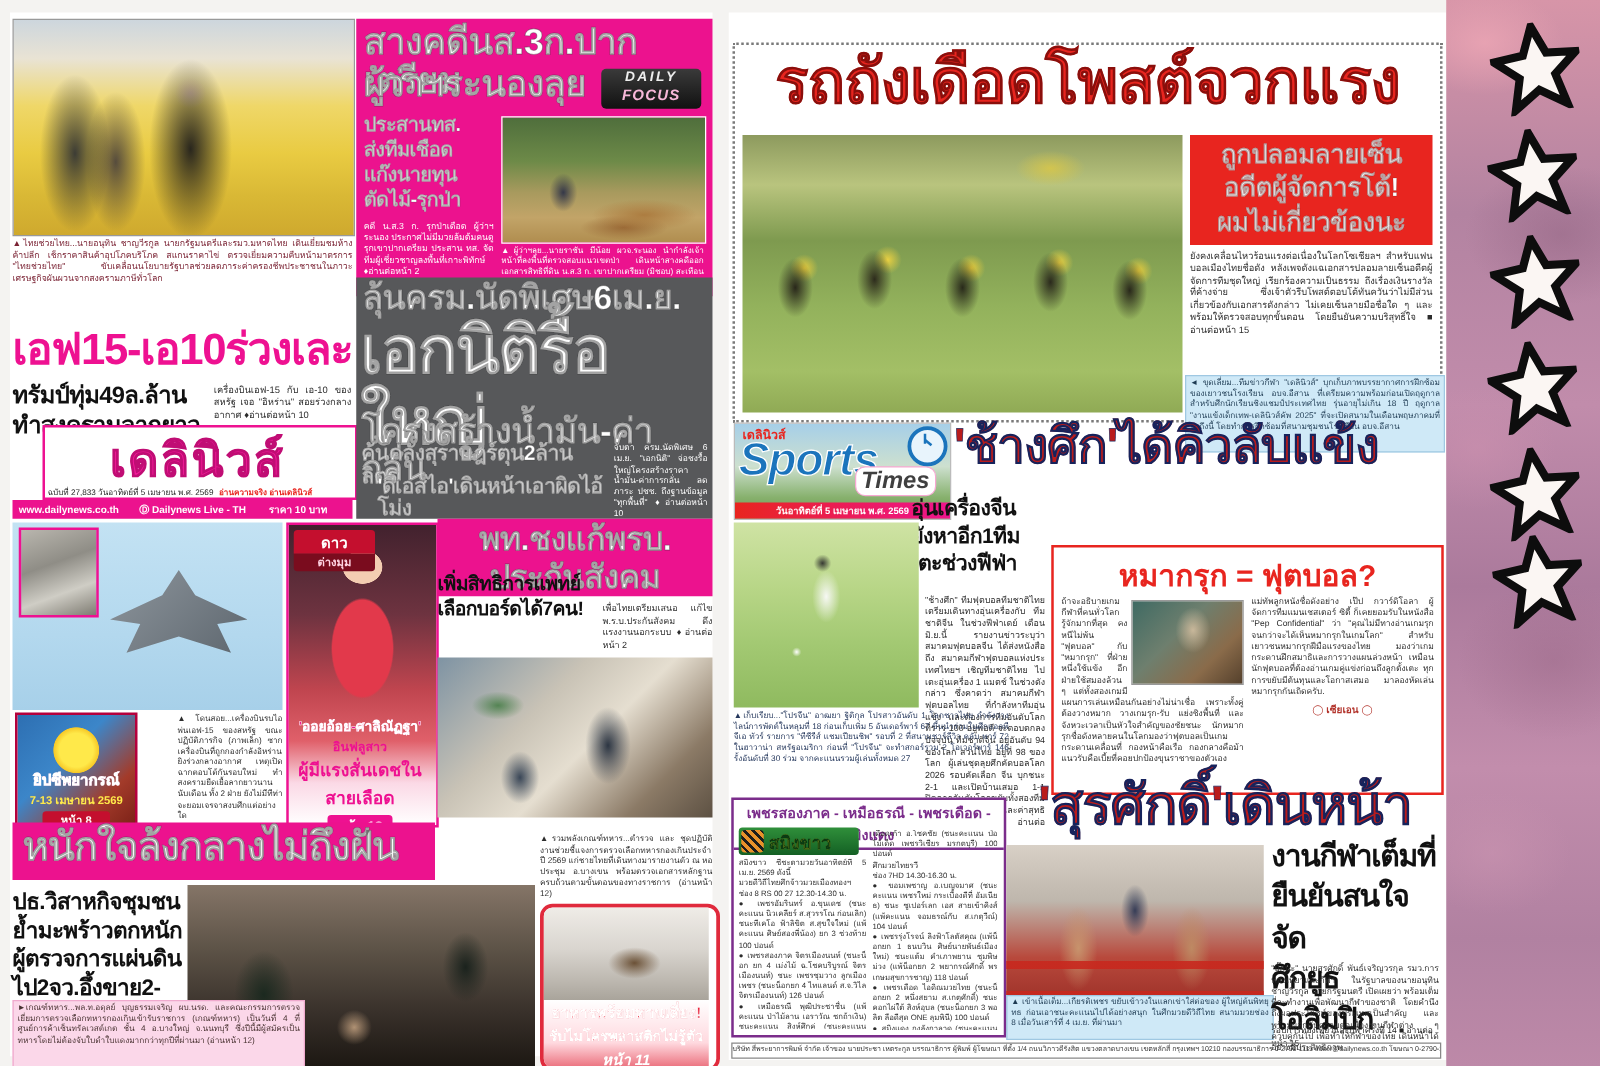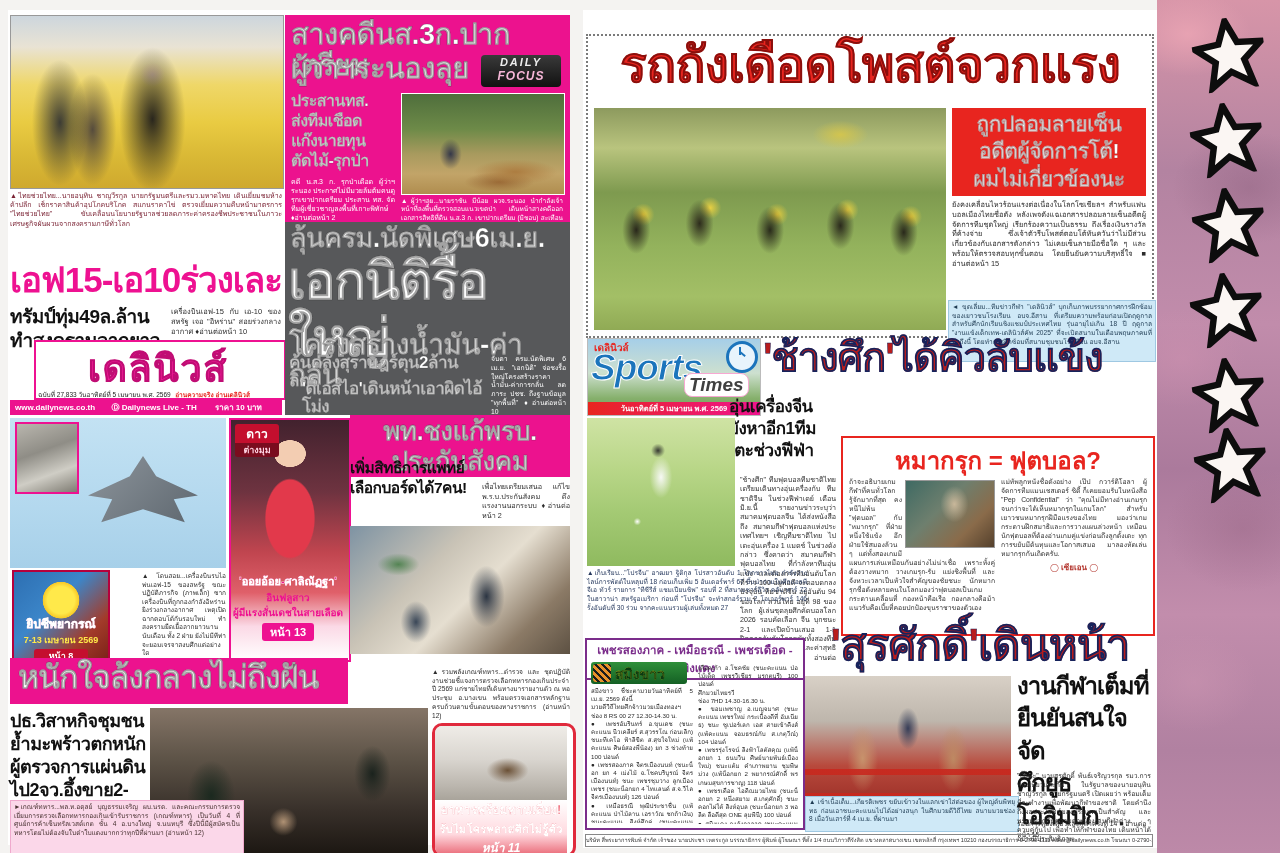--- a/index.html
+++ b/index.html
@@ -98,28 +98,28 @@
     <div style="text-align:center;font-size:9px;font-weight:bold;color:#ffe94a;">7-13 เมษายน 2569</div>
     <div style="margin:2px auto 0;width:54px;background:#c40f2e;color:#fff;font-size:9px;font-weight:bold;text-align:center;border-radius:3px;">หน้า 8</div>
   </div>
   <div class="abs tiny" style="left:134px;top:562px;width:84px;height:86px;font-size:6.5px;">▲โดนสอย...เครื่องบินรบไอพ่นเอฟ-15 ของสหรัฐ ขณะปฏิบัติภารกิจ (ภาพเล็ก) ซากเครื่องบินที่ถูกกองกำลังอิหร่านยิงร่วงกลางอากาศ เหตุเปิดฉากตอบโต้กันรอบใหม่ ทำสงครามยืดเยื้อลากยาวนานนับเดือน ทั้ง 2 ฝ่าย ยังไม่มีทีท่าจะยอมเจรจาสงบศึกแต่อย่างใด</div>
 
   <div class="abs" style="left:221px;top:408px;width:118px;height:240px;border:2px solid #ee1191;overflow:hidden;
        background:linear-gradient(180deg,#42222e 0%,#6e3340 30%,#c0454f 55%,#e0606a 72%,#fbd9e6 86%,#ffffff 100%);">
     <div class="abs" style="left:24px;top:18px;width:70px;height:130px;
          background:radial-gradient(26px 22px at 50% 12%,#f3cdb2 0 60%,transparent 62%),
                     radial-gradient(40px 64px at 50% 62%,#e2394b 0 60%,transparent 63%),transparent;"></div>
-    <div class="abs" style="left:4px;top:4px;width:44px;text-align:center;">
+    <div class="abs" style="left:4px;top:4px;width:65px;text-align:center;">
       <div style="background:#c40f2e;color:#fff;font-weight:bold;font-size:12px;border-radius:3px 3px 0 0;">ดาว</div>
       <div style="background:#7a0c1e;color:#ffd3e2;font-weight:bold;font-size:9px;border-radius:0 0 3px 3px;">ต่างมุม</div>
     </div>
     <div class="abs" style="left:0;top:152px;width:114px;text-align:center;color:#ee1191;font-weight:bold;">
       <div style="font-size:11px;-webkit-text-stroke:.4px #fff;">'ออยอ้อย-ศาลิณัฏฐา'</div>
       <div style="font-size:10px;">อินฟลูสาว</div>
-      <div style="font-size:10px;">ผู้มีแรงสั่นเดชในสายเลือด</div>
+      <div style="font-size:14px;">ผู้มีแรงสั่นเดชในสายเลือด</div>
       <div style="margin:3px auto 0;width:52px;background:#ee1191;color:#fff;font-size:11px;border-radius:3px;">หน้า 13</div>
     </div>
   </div>
 
   <div class="abs pinkbox" style="left:342px;top:405px;width:220px;height:62px;">
     <div class="wh prewrap" style="text-align:center;font-size:26px;line-height:1.15;padding-top:2px;">พท.ชงแก้พรบ.
 ประกันสังคม</div>
   </div>
   <div class="abs blackhead prewrap" style="left:342px;top:448px;width:128px;font-size:15.5px;line-height:1.3;">เพิ่มสิทธิการแพทย์
 เลือกบอร์ดได้7คน!</div>

